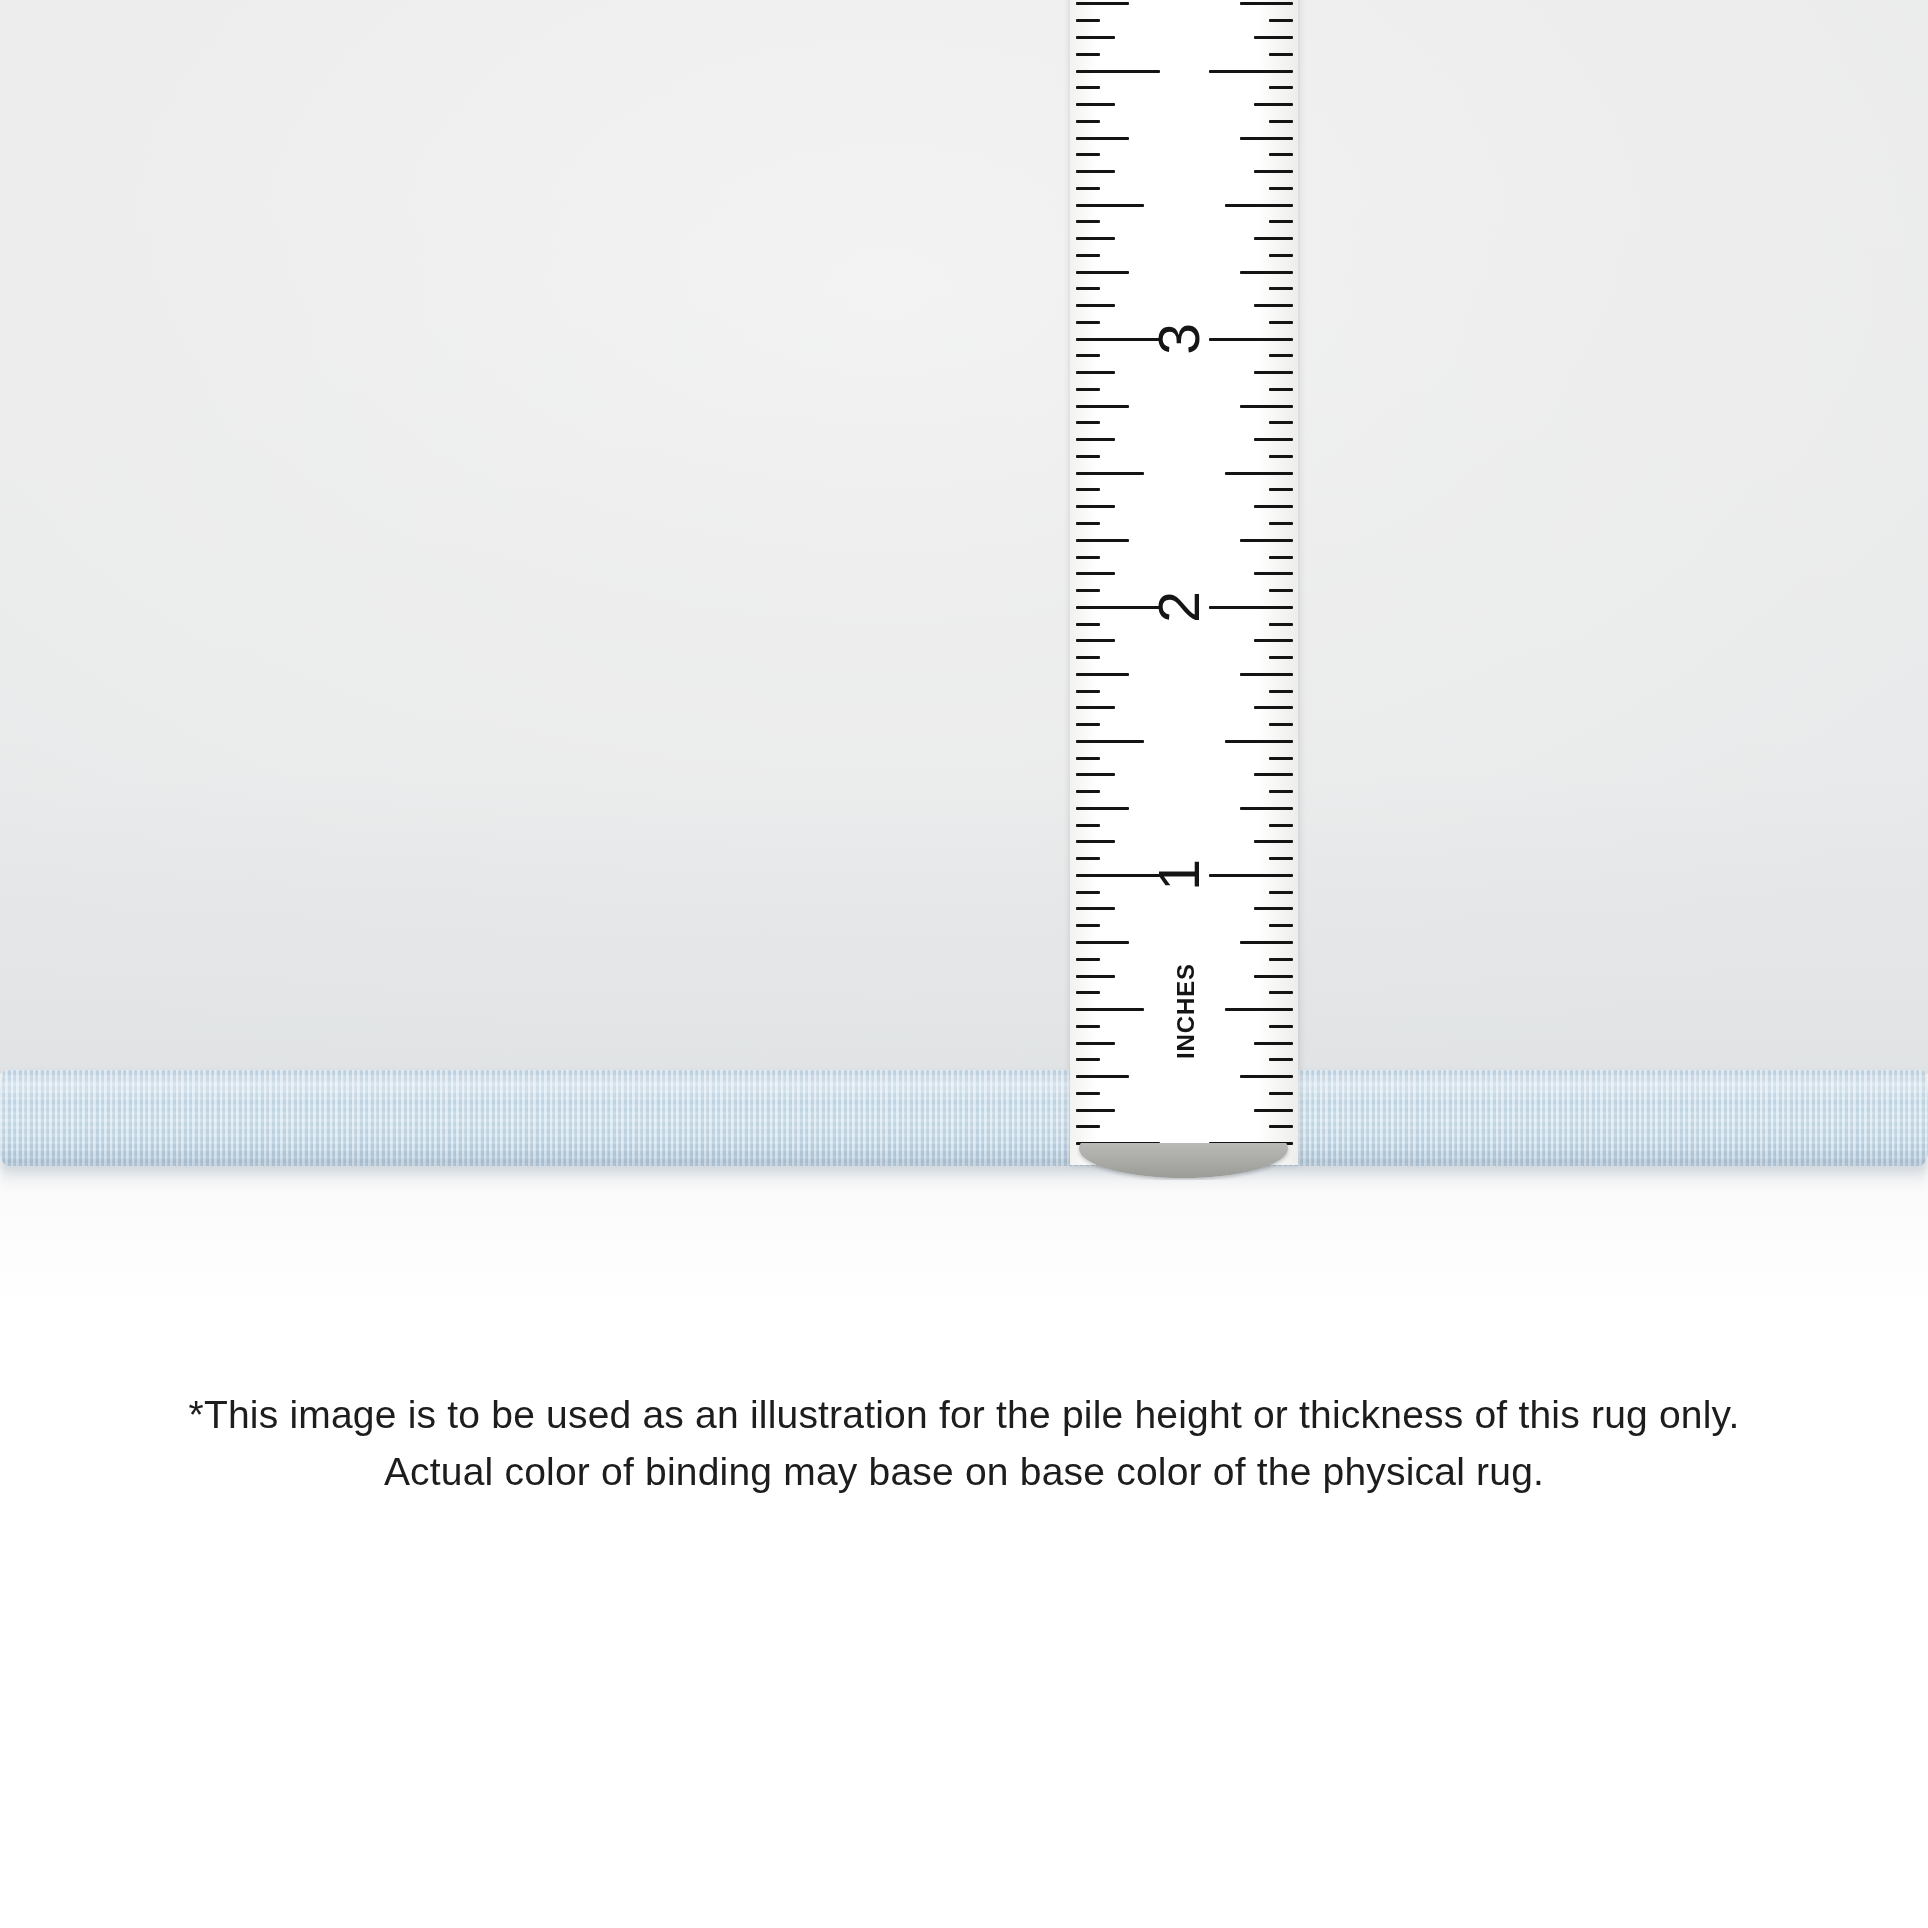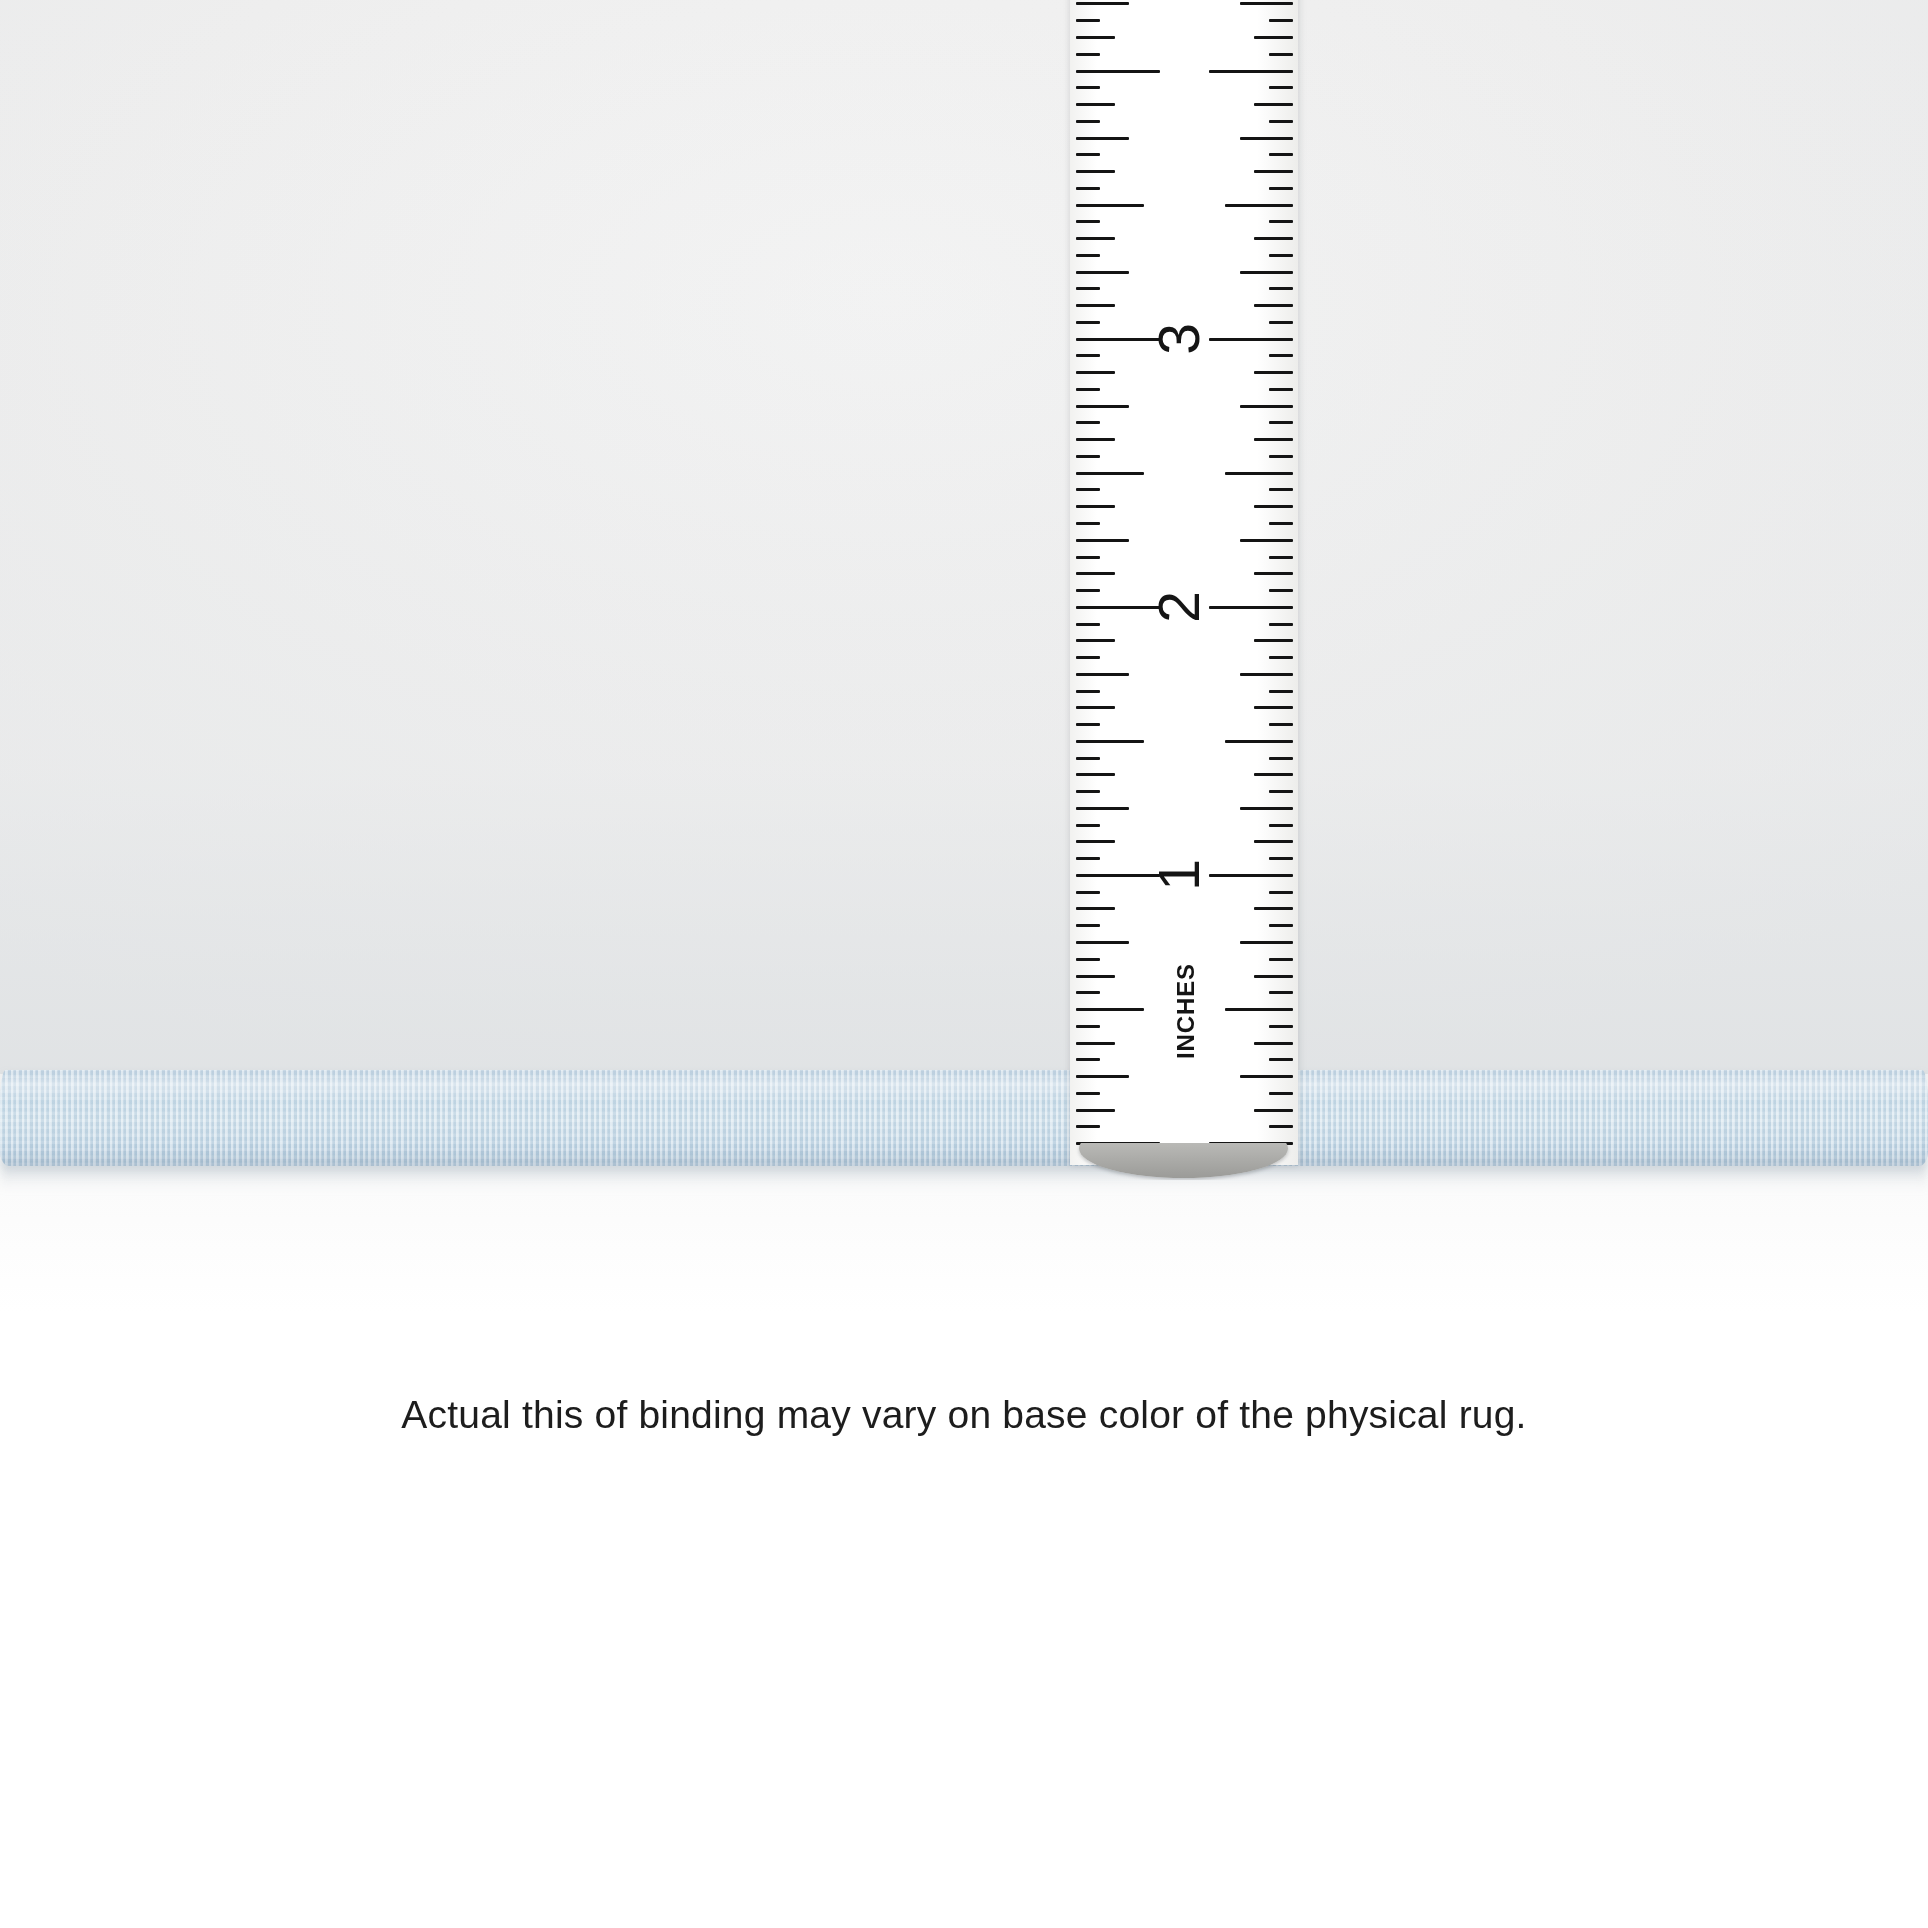--- a/index.html
+++ b/index.html
@@ -358,17 +358,18 @@
           <div class="num" style="top: 583px; left: 72px; width: 84px; height: 66px; text-align: center;">2</div>
           <div class="num" style="top: 315px; left: 72px; width: 84px; height: 66px; text-align: center;">3</div>
           <div class="inches-label" style="top: 1006px; left: 42px; width: 147px; text-align: center;">INCHES</div>
         </div>
     </div>
     <div class="ruler-tip"></div>
 
   </div>
 
   <div class="caption">
-    <span class="line">Actual this of binding may vary on base color of the physical rug.</span>
+    <span class="line">*This image is to be used as an illustration for the pile height or thickness of this rug only.</span>
+    <span class="line">Actual color of binding may base on base color of the physical rug.</span>
   </div>
 
 </div>
 
 
 </body></html>

